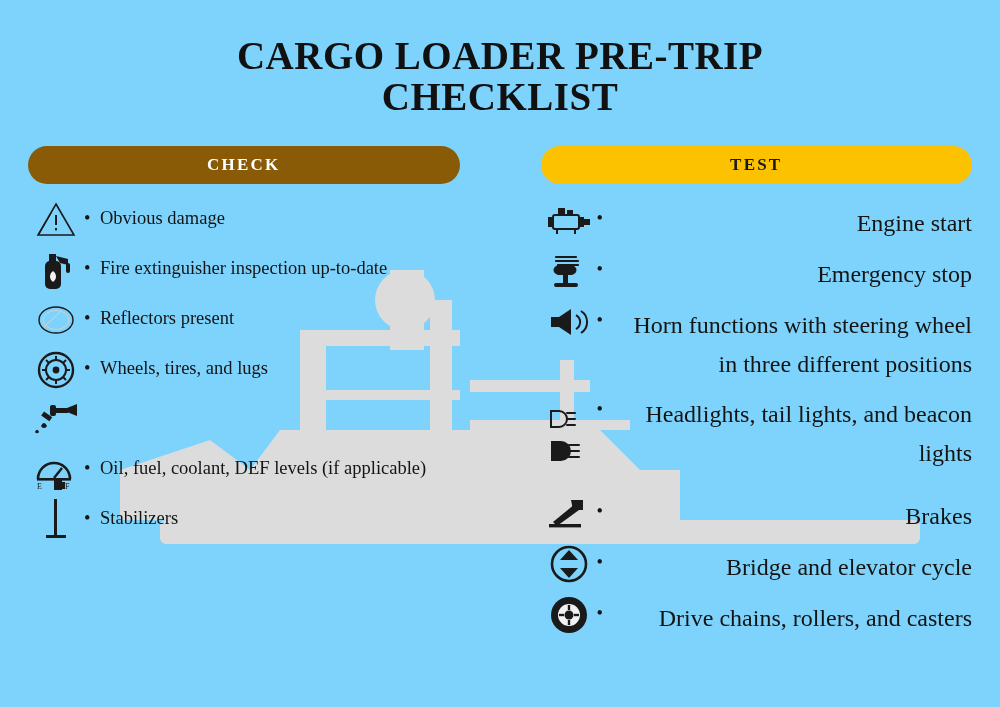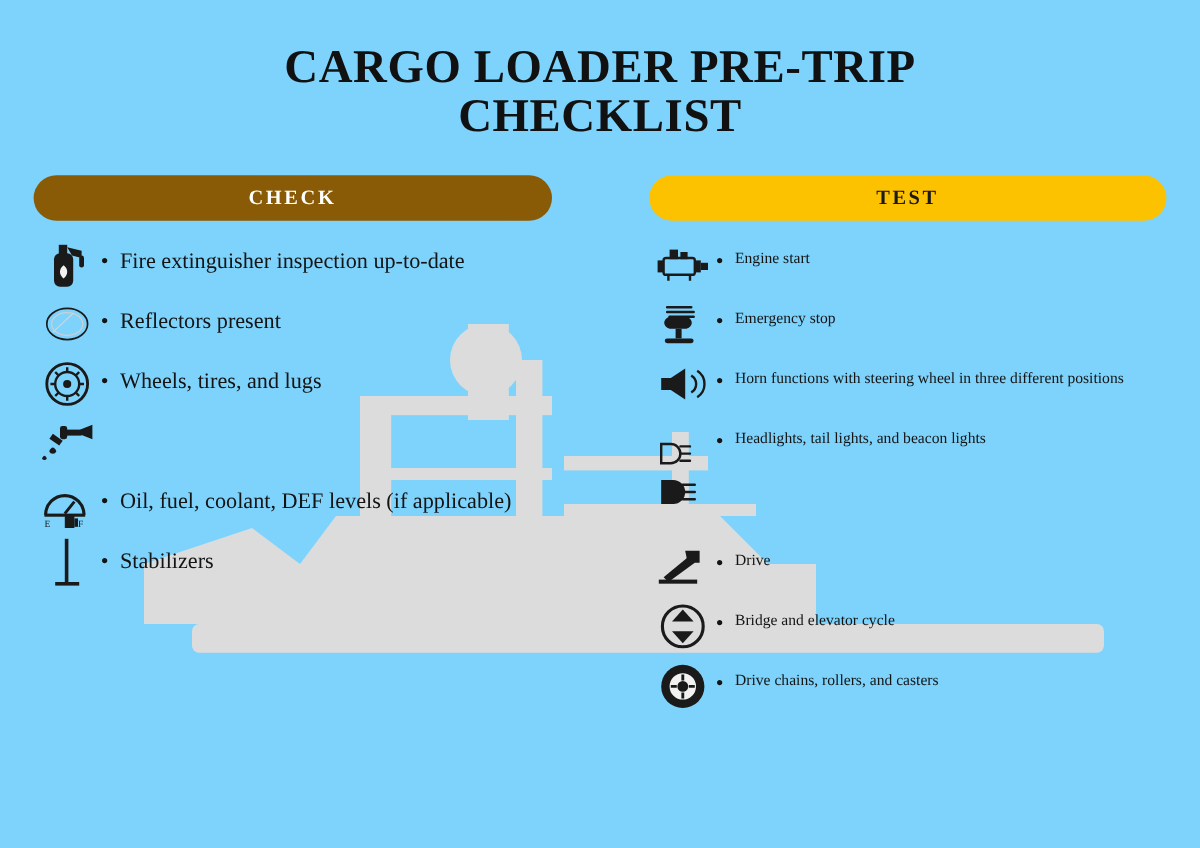--- a/index.html
+++ b/index.html
@@ -109,21 +109,21 @@
     padding-left: 16px;
   }
   .item-text::before {
     content: "\2022";
     position: absolute;
     left: 0;
     top: 6px;
     font-size: 18.5px;
     color: #141414;
   }
-  .right .item-text { font-size: 13px; }
+  .right .item-text { font-size: 24px; text-align: right; }
 
   svg { display: block; }
 </style>
 </head>
 <body>
 
 <div class="page">
 
   <svg class="bg-art" viewBox="0 0 1000 707" xmlns="http://www.w3.org/2000/svg">
     <g fill="#dcdcdc">
@@ -146,20 +146,31 @@
   <div class="title">
     <div>CARGO LOADER PRE-TRIP</div>
     <div>CHECKLIST</div>
   </div>
 
   <div class="columns">
 
     <div class="column col-left left">
       <div class="col-header check">CHECK</div>
 
+      <div class="item">
+        <div class="item-icon">
+          <svg width="42" height="38" viewBox="0 0 42 38">
+              <path d="M21 3 L39 34 L3 34 Z" fill="none" stroke="#1a1a1a" stroke-width="1.6"></path>
+              <rect x="20" y="14" width="2" height="10" fill="#1a1a1a"></rect>
+              <rect x="20" y="27" width="2" height="2.4" fill="#1a1a1a"></rect>
+              <path d="M4 33 L16 12" stroke="#1a1a1a" stroke-width="1.2"></path>
+            </svg>
+        </div>
+        <div class="item-text">Obvious damage</div>
+      </div>
 
       <div class="item">
         <div class="item-icon">
           <svg width="40" height="46" viewBox="0 0 40 46">
             <rect x="9" y="14" width="16" height="28" rx="5" fill="#1a1a1a"></rect>
             <rect x="13" y="7" width="7" height="8" fill="#1a1a1a"></rect>
             <path d="M20 9 L32 12 L32 18 L24 16 Z" fill="#1a1a1a"></path>
             <rect x="30" y="16" width="4" height="10" rx="2" fill="#1a1a1a"></rect>
             <path d="M17 24 c4 3 4 8 0 11 c-4 -3 -4 -8 0 -11z" fill="#f2f2f2"></path>
           </svg>
@@ -292,21 +303,21 @@
       </div>
 
       <div class="item">
         <div class="item-icon">
           <svg width="48" height="34" viewBox="0 0 48 34">
             <path d="M26 4 L38 4 L38 14 L28 14 Z" fill="#1a1a1a"></path>
             <path d="M8 26 L30 8 L34 14 L12 30 Z" fill="#1a1a1a"></path>
             <rect x="4" y="28" width="32" height="3.4" fill="#1a1a1a"></rect>
           </svg>
         </div>
-        <div class="item-text">Drive</div>
+        <div class="item-text">Brakes</div>
       </div>
 
       <div class="item">
         <div class="item-icon">
           <svg width="44" height="44" viewBox="0 0 44 44">
             <circle cx="22" cy="22" r="17" fill="none" stroke="#1a1a1a" stroke-width="2.6"></circle>
             <path d="M22 8 L31 18 L13 18 Z" fill="#1a1a1a"></path>
             <path d="M22 36 L31 26 L13 26 Z" fill="#1a1a1a"></path>
           </svg>
         </div>

